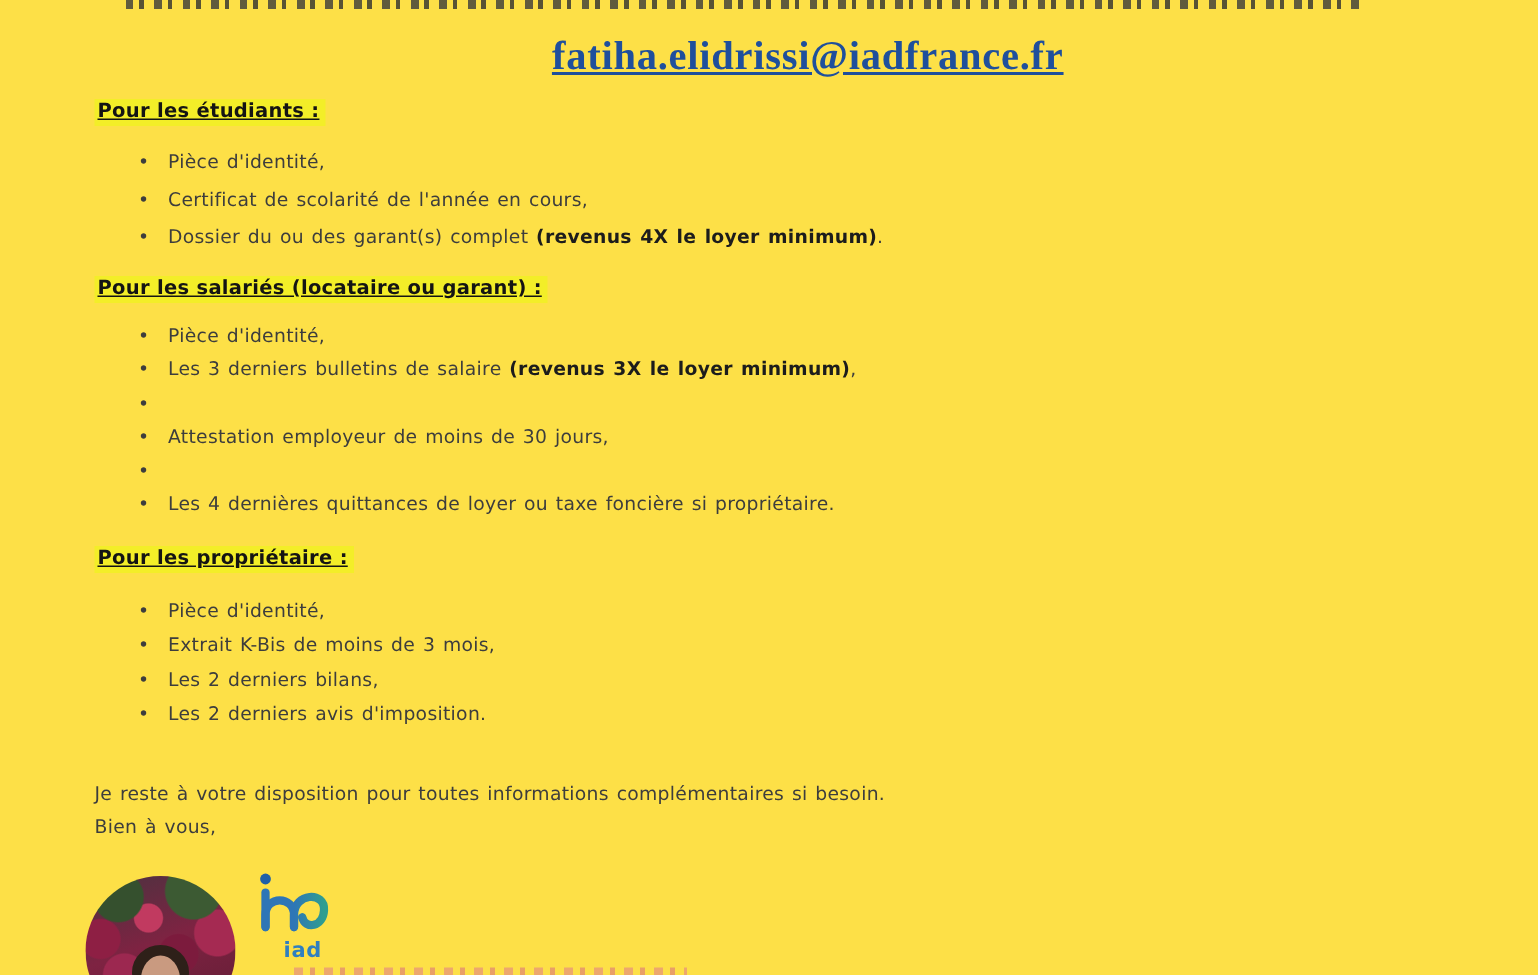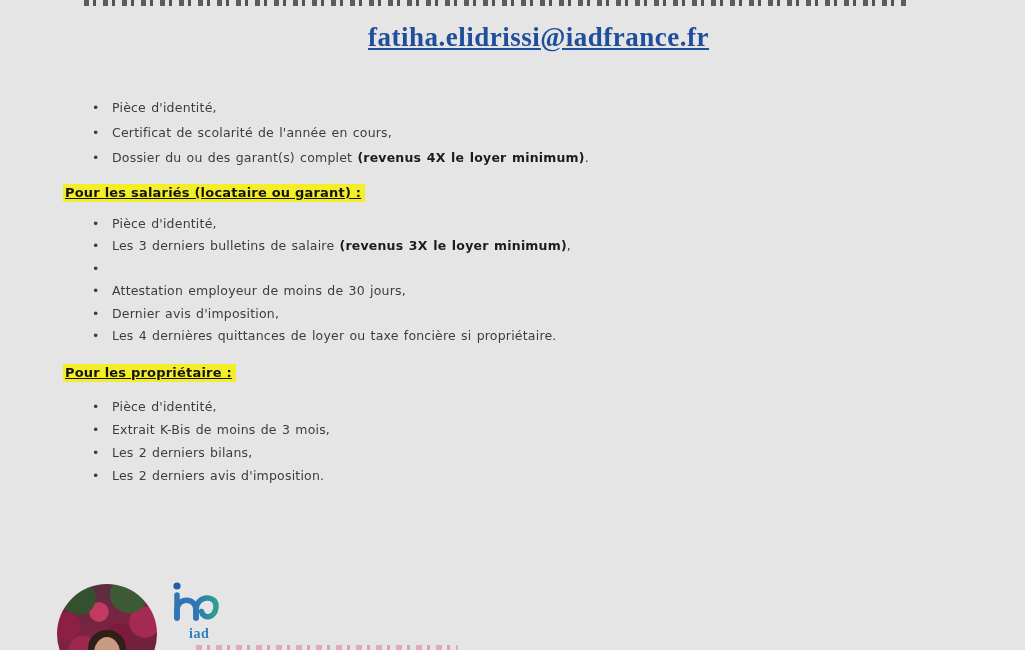--- a/index.html
+++ b/index.html
@@ -1,17 +1,17 @@
 <!DOCTYPE html>
 <html><head>
 <meta charset="utf-8">
 <style>
   html,body{margin:0;padding:0;background:#fff;}
   .page{
-    position:relative;width:1025px;height:650px;background:#e5e5e5;overflow:hidden;
+    position:relative;width:1025px;height:650px;background:#fde047;overflow:hidden;
     font-family:"DejaVu Sans",sans-serif;color:#3d3d3d;
   }
   
   .cutline{
     position:absolute;top:0;left:84px;width:822px;height:6px;opacity:.8;
     background:repeating-linear-gradient(90deg,#3a3a3a 0 5px,transparent 5px 9px,#2f2f2f 9px 12px,transparent 12px 19px);
   }
   .emailrow{position:absolute;top:22px;left:0;width:100%;text-align:center;padding-left:52px;box-sizing:border-box;}
   .email{
     font-family:"Liberation Serif",serif;font-weight:bold;font-size:27px;
@@ -39,38 +39,39 @@
       radial-gradient(circle at 10% 42%, #8e1f44 0 12%, transparent 13%),
       radial-gradient(circle at 88% 38%, #a52a52 0 14%, transparent 15%),
       radial-gradient(circle at 42% 28%, #c13a60 0 10%, transparent 11%),
       radial-gradient(circle at 62% 52%, #7c1b3d 0 16%, transparent 17%),
       radial-gradient(circle at 26% 66%, #9c2850 0 14%, transparent 15%),
       linear-gradient(160deg,#4a3340 0%,#7e2342 45%,#5e1c33 100%);
   }
   .avatar .hair{position:absolute;left:31px;top:46px;width:38px;height:36px;border-radius:50%;background:#2e2019;}
   .avatar .face{position:absolute;left:37px;top:53px;width:26px;height:32px;border-radius:50% 50% 46% 46%;background:#c99a80;}
   .logo{position:absolute;left:170px;top:580px;width:52px;height:48px;}
-  .logotext{position:absolute;left:189px;top:626px;font-weight:bold;font-size:14px;color:#2f7fc0;letter-spacing:.5px;font-family:Liberation Serif, serif;}
+  .logotext{position:absolute;left:189px;top:626px;font-weight:bold;font-size:14px;color:#2f7fc0;letter-spacing:.5px;}
   
   .pinkline{
     position:absolute;left:196px;top:645px;width:262px;height:5px;opacity:.55;
     background:repeating-linear-gradient(90deg,#e07a8c 0 6px,transparent 6px 11px,#d86b80 11px 14px,transparent 14px 20px);
   }
 </style>
 </head>
 <body>
 
 <div class="page">
 
   <div class="cutline"></div>
 
   <div class="emailrow">
     <span class="email">fatiha.elidrissi@iadfrance.fr</span>
   </div>
 
+  <div class="hl" style="top:66px">Pour les étudiants :</div>
   <ul class="list" id="list1" style="top:95px">
     <li>
       <span class="blt">•</span>
       <span><span>Pièce d'identité,</span><b></b><span></span></span>
     </li>
     <li>
       <span class="blt">•</span>
       <span><span>Certificat de scolarité de l'année en cours,</span><b></b><span></span></span>
     </li>
     <li>
@@ -91,21 +92,20 @@
     </li>
     <li>
       <span class="blt">•</span>
     </li>
     <li>
       <span class="blt">•</span>
       <span><span>Attestation employeur de moins de 30 jours,</span><b></b><span></span></span>
     </li>
     <li>
       <span class="blt">•</span>
-      <span><span>Dernier avis d'imposition,</span><b></b><span></span></span>
     </li>
     <li>
       <span class="blt">•</span>
       <span><span>Les 4 dernières quittances de loyer ou taxe foncière si propriétaire.</span><b></b><span></span></span>
     </li>
   </ul>
 
   <div class="hl" style="top:364px">Pour les propriétaire :</div>
   <ul class="list" id="list3" style="top:395px">
     <li>
@@ -119,20 +119,24 @@
     <li>
       <span class="blt">•</span>
       <span><span>Les 2 derniers bilans,</span><b></b><span></span></span>
     </li>
     <li>
       <span class="blt">•</span>
       <span><span>Les 2 derniers avis d'imposition.</span><b></b><span></span></span>
     </li>
   </ul>
 
+  <div class="closing">
+    <div>Je reste à votre disposition pour toutes informations complémentaires si besoin.</div>
+    <div>Bien à vous,</div>
+  </div>
 
   <div class="avatar">
     <div class="hair"></div>
     <div class="face"></div>
 
   </div>
 
   <svg class="logo" viewBox="0 0 52 48">
     <defs>
       <linearGradient id="lg1" x1="0" y1="0" x2="1" y2="0">

